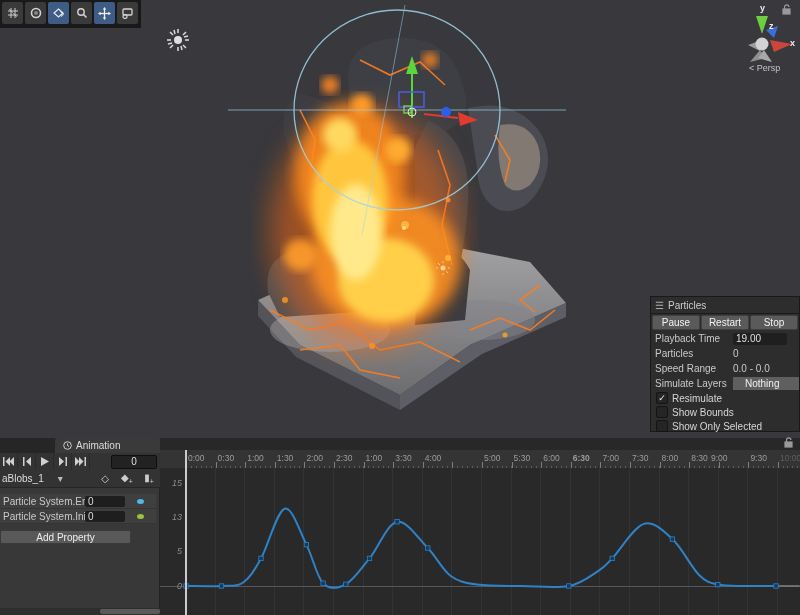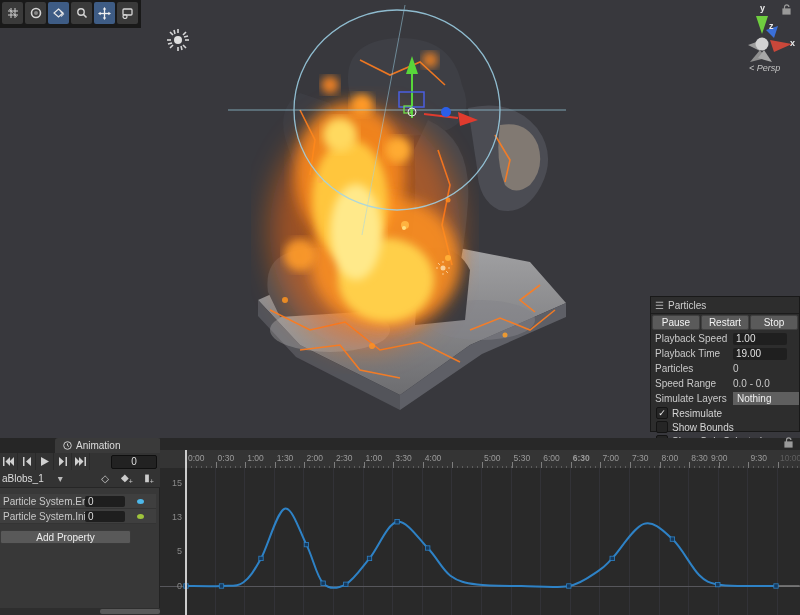--- a/index.html
+++ b/index.html
@@ -26,21 +26,21 @@
   #particles .btnrow{display:flex;gap:1px;padding:1px;}
   #particles .btnrow button{flex:1;background:#5a5a5a;color:#f2f2f2;border:1px solid #404040;
     border-radius:2px;font-size:10px;height:15px;line-height:12px;padding:0;
     font-family:"Liberation Sans",sans-serif;}
   .prow{height:15px;display:flex;align-items:center;padding-left:4px;color:#c9c9c9;}
   .prow .lbl{flex:0 0 78px;white-space:nowrap;overflow:hidden;}
   .prow .field{width:48px;height:12px;background:#1f1f1f;border-radius:2px;
     color:#e0e0e0;padding:0 3px;line-height:12px;}
   .prow .plain{color:#c9c9c9;}
   .prow .drop{flex:1;height:13px;background:#5f5f5f;color:#f0f0f0;
-    padding-left:4px;line-height:13px;}
+    padding-left:12px;line-height:13px;}
   .crow{height:14px;display:flex;align-items:center;padding-left:5px;color:#d5d5d5;}
   .crow .box{width:10px;height:10px;background:#252525;border:1px solid #141414;
     border-radius:2px;text-align:center;font-size:9px;line-height:10px;color:#eee;}
   .crow .clbl{padding-left:4px;}
   
   #anim{left:0;top:438px;width:800px;height:177px;background:#ef4444;font-size:10px;}
   #left-panel{left:0;top:0;width:160px;height:177px;background:#383838;border-right:1px solid #232323;box-sizing:border-box;}
   #tabstrip{left:0;top:0;width:160px;height:15px;background:#262626;}
   #anim-tab{left:55px;top:0;width:106px;height:15px;background:#3a3a3a;
     border-radius:3px 3px 0 0;display:flex;align-items:center;gap:4px;
@@ -76,21 +76,21 @@
   #ruler{left:0;top:12px;width:640px;height:18px;background:#343434;border-bottom:1px solid #262626;overflow:hidden;}
   .rlabel{position:absolute;top:3px;font-size:8.5px;color:#9b9b9b;white-space:nowrap;}
   .rtick{position:absolute;bottom:0;width:1px;height:6px;background:#7d7d7d;}
   #minorticks{position:absolute;left:26px;right:0;bottom:0;height:2px;
     background:repeating-linear-gradient(90deg,#5c5c5c 0 1px,transparent 1px 4.93px);}
   #curvewrap{left:0;top:30px;width:640px;height:147px;background:#292929;overflow:hidden;}
   #gridlines{position:absolute;left:26px;top:0;width:614px;height:147px;
     background:repeating-linear-gradient(90deg,transparent 0 28.6px,#323237 28.6px 29.6px);}
   #zeroline{position:absolute;left:0;top:118px;width:640px;height:1px;background:#56565b;}
   .ytick{position:absolute;left:0;width:22px;text-align:right;font-size:9px;
-    color:#8a8a8a;transform:translateY(-50%);}
+    color:#8a8a8a;transform:translateY(-50%);font-style:italic;}
   #playhead{left:25px;top:12px;width:2px;height:165px;background:#d9d9d9;opacity:.92;}
   #curvesvg{position:absolute;left:0;top:0;}
   #anim-lock{position:absolute;right:5px;top:-3px;}
 </style>
 </head>
 <body>
 
 <div id="stage">
 
   <div class="abs" id="scene">
@@ -218,21 +218,21 @@
       </g>
 
       <g stroke="#9a9a9a" fill="none" stroke-width="1.2">
         <rect x="783" y="9" width="7" height="5" fill="#9a9a9a"></rect>
         <path d="M784.5,9 v-2 a2.2,2.2 0 0 1 4.4,0"></path>
       </g>
     </svg>
     <span class="axis-label" style="left:760px;top:3px;">y</span>
     <span class="axis-label" style="left:769px;top:21px;">z</span>
     <span class="axis-label" style="left:790px;top:38px;">x</span>
-    <span id="persp-label" style="left:749px;top:63px;font-style:italic;"><span>&lt;</span> <span>Persp</span></span>
+    <span id="persp-label" style="left:749px;top:63px;"><span>&lt;</span> <span>Persp</span></span>
   </div>
 
   <div class="abs" id="sv-toolbar">
     <div class="svt-btn">
       <svg width="12" height="12">
           <g stroke="#cfcfcf" stroke-width="1">
             <path d="M1,4h10M1,8h10M4,1v10M8,1v10"></path>
             <path d="M2,2l8,8" opacity=".6"></path>
           </g>
         </svg>
@@ -281,24 +281,20 @@
 
   <div class="abs" id="particles">
     <div class="hdr">
       <span class="menu">☰</span>
       <span>Particles</span>
     </div>
     <div class="btnrow">
       <button>Pause</button>
       <button>Restart</button>
       <button>Stop</button>
-    </div>
-    <div class="prow">
-      <span class="lbl">Playback Speed</span>
-      <span class="field">1.00</span>
     </div>
     <div class="prow">
       <span class="lbl">Playback Time</span>
       <span class="field">19.00</span>
     </div>
     <div class="prow">
       <span class="lbl">Particles</span>
       <span class="plain">0</span>
     </div>
     <div class="prow">

